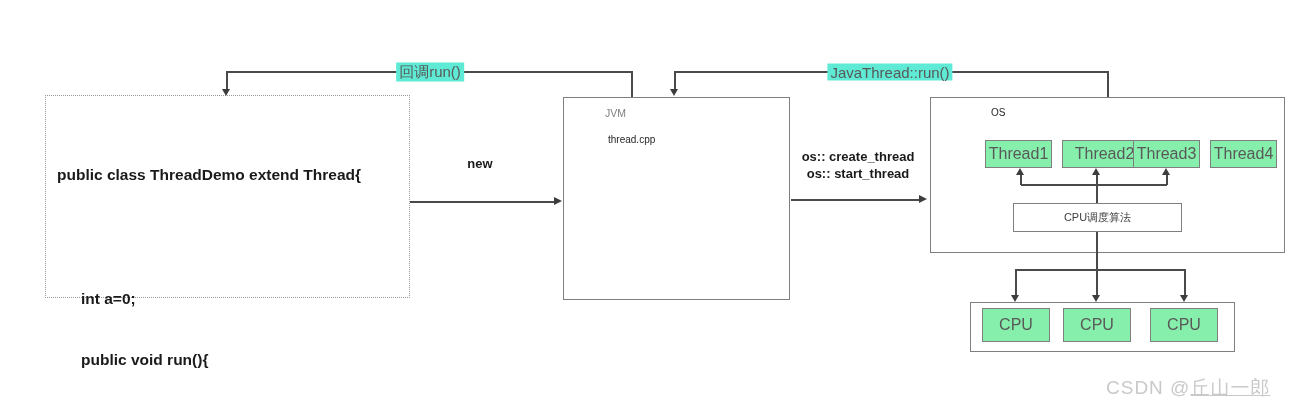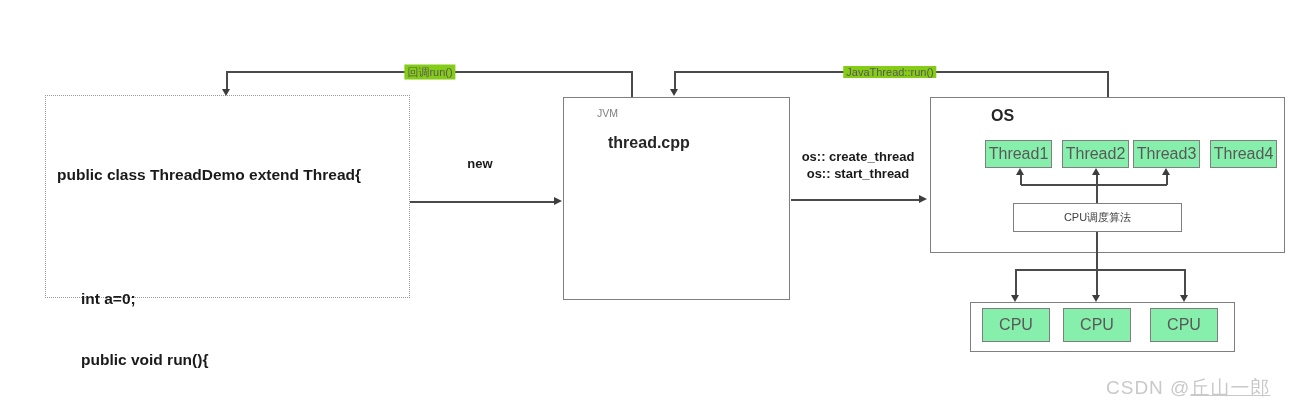--- a/index.html
+++ b/index.html
@@ -14,34 +14,34 @@
     display:flex;align-items:center;justify-content:center;font-size:16px;color:#595959;}
   
   .hline{position:absolute;height:1.6px;background:#4a4a4a;}
   .vline{position:absolute;width:1.6px;background:#4a4a4a;}
   
   .arr{position:absolute;width:0;height:0;}
   .arr-down{border-left:4.5px solid transparent;border-right:4.5px solid transparent;border-top:7.5px solid #3d3d3d;}
   .arr-up{border-left:4.5px solid transparent;border-right:4.5px solid transparent;border-bottom:7.5px solid #3d3d3d;}
   .arr-right{border-top:4.5px solid transparent;border-bottom:4.5px solid transparent;border-left:8.5px solid #3d3d3d;}
   
-  .linelabel{position:absolute;transform:translate(-50%,-50%);background:#84cc16;
-    padding:0 3px;font-size:11px;color:#595959;white-space:nowrap;}
+  .linelabel{position:absolute;transform:translate(-50%,-50%);background:#5eead4;
+    padding:0 3px;font-size:15px;color:#595959;white-space:nowrap;}
   
   .caption{position:absolute;text-align:center;font-weight:bold;color:#1a1a1a;
     font-size:13px;line-height:17px;white-space:nowrap;}
   
   .code{position:absolute;left:57px;top:124px;font-weight:bold;color:#1a1a1a;
     font-size:15.5px;line-height:20px;white-space:pre;}
   .code .gap{height:23px;}
   .code .line{line-height:21px;}
   .ind0{margin-left:0;}
   .ind1{margin-left:24px;}
   .boxtag{position:absolute;font-size:10.5px;color:#7f7f7f;}
-  .boxtag-bold{position:absolute;font-size:16px;font-weight:bold;color:#262626;}
+  .boxtag-bold{position:absolute;font-size:10px;font-weight:normal;color:#262626;}
   .jvm-body{position:absolute;left:0;right:0;top:86px;text-align:center;
     font-size:17px;line-height:22px;color:#404040;}
   .sched{position:absolute;border:1.4px solid #7f7f7f;background:#fff;box-sizing:border-box;
     display:flex;align-items:center;justify-content:center;font-size:11px;color:#404040;}
   .wm{position:absolute;left:1106px;top:375px;font-size:19px;letter-spacing:1px;color:#c9c9c9;white-space:nowrap;}
   .wm u{text-decoration-color:#c9c9c9;}
   .wm-faint{position:absolute;left:40px;top:297px;width:372px;overflow:hidden;
     font-size:22px;font-weight:bold;color:#efefef;white-space:nowrap;letter-spacing:1px;}
 </style>
 </head>
@@ -56,31 +56,31 @@
     <div class="gap"></div>
     <div class="line ind1">int a=0;</div>
     <div class="line ind1">public void run(){</div>
     
     
     
     
   </div>
 
   <div class="box" style="left:563px;top:97px;width:227px;height:203px;">
-    <div class="boxtag" style="left:33px;top:9px;">JVM</div>
+    <div class="boxtag" style="left:41px;top:9px;">JVM</div>
     <div class="boxtag-bold" style="left:44px;top:36px;">thread.cpp</div>
   </div>
 
   <div class="box" style="left:930px;top:97px;width:355px;height:156px;">
     <div class="boxtag-bold" style="left:60px;top:9px;">OS</div>
   </div>
   <div class="smallbox" style="left:985px;top:140px;width:67px;height:28px;">
     <span>Thread1</span>
   </div>
-  <div class="smallbox" style="left:1062px;top:140px;width:67px;height:28px;">
+  <div class="smallbox" style="left:1062px;top:140px;width:85px;height:28px;">
     <span>Thread2</span>
   </div>
   <div class="smallbox" style="left:1133px;top:140px;width:67px;height:28px;">
     <span>Thread3</span>
   </div>
   <div class="smallbox" style="left:1210px;top:140px;width:67px;height:28px;">
     <span>Thread4</span>
   </div>
   <div class="sched" style="left:1013px;top:203px;width:169px;height:29px;">
     <span>CPU调度算法</span>

